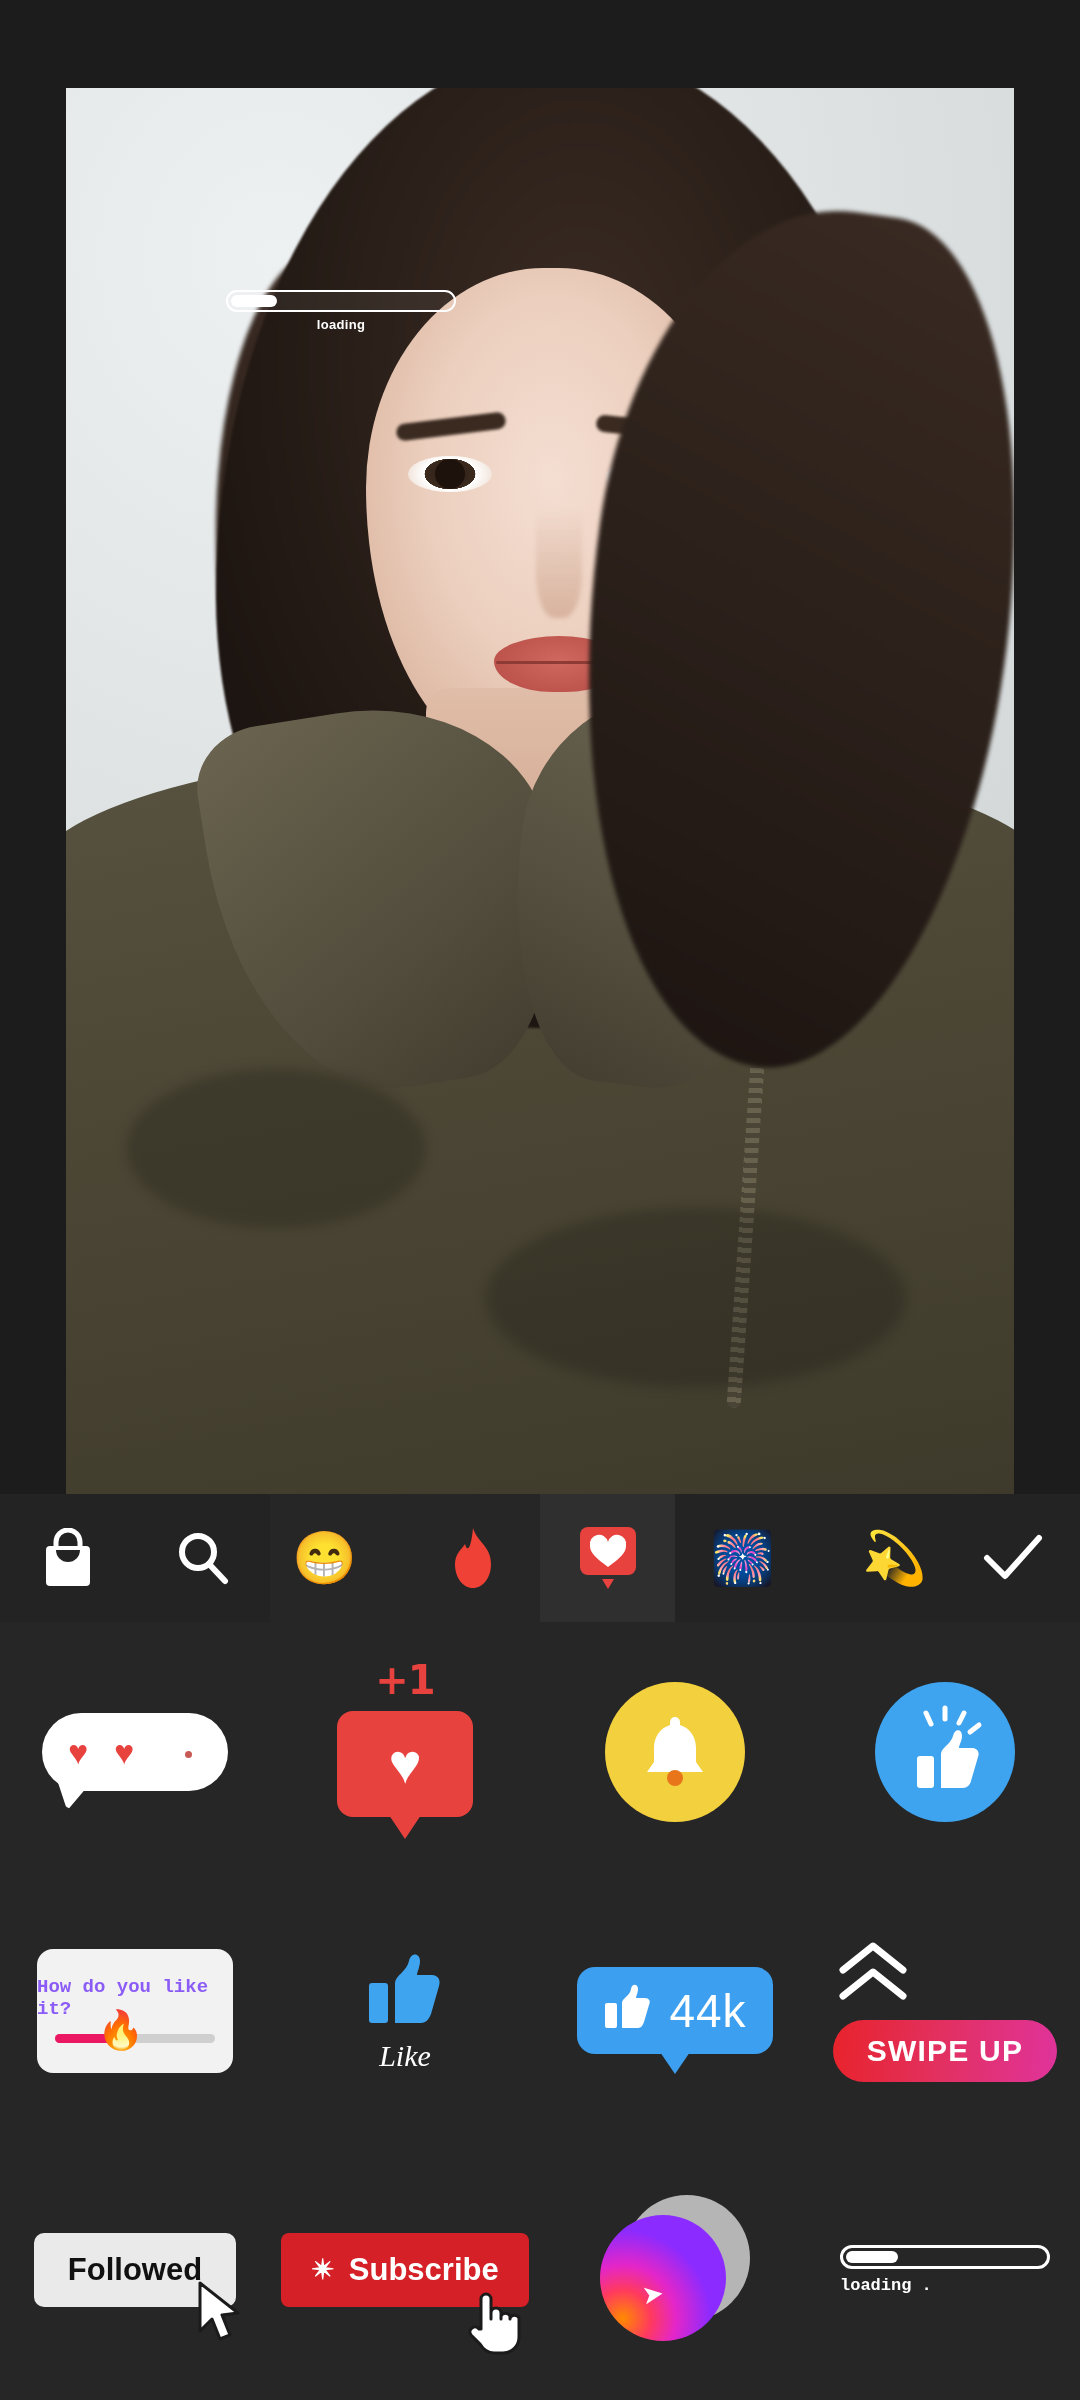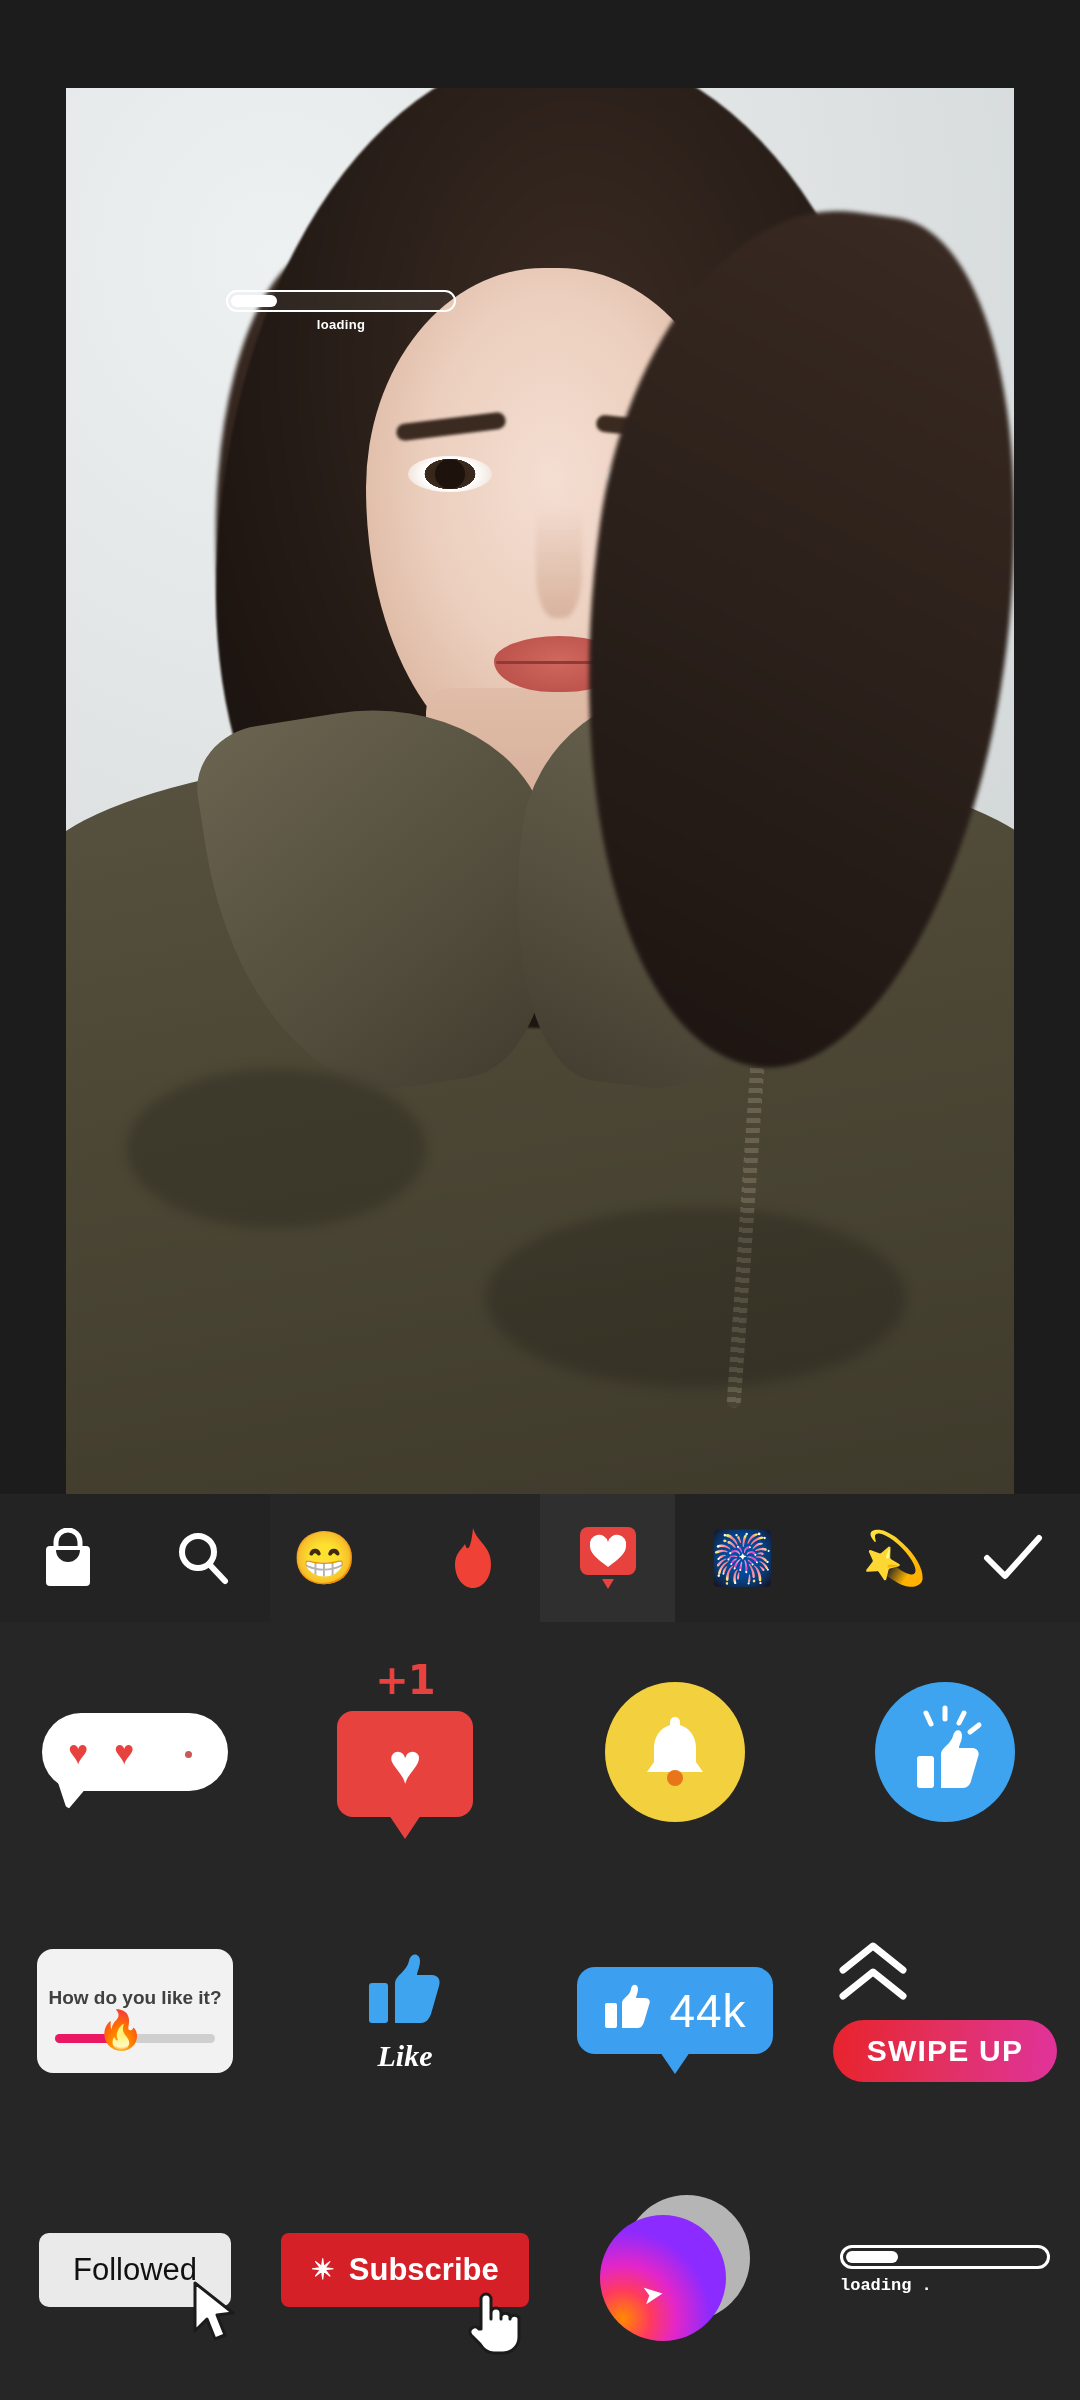--- a/index.html
+++ b/index.html
@@ -186,41 +186,41 @@
   .circle-badge.bell{ background:#f3d03e; }
   .circle-badge.thumb{ background:#3fa4ef; }
 
   
   .poll-card{
     width:196px; height:124px; background:#f2f2f2; border-radius:16px;
     display:flex; flex-direction:column; align-items:center; justify-content:center;
     position:relative;
   }
   .poll-card .q{
-    font-size:19px; font-weight:700; color:#404040; margin-bottom:26px;
-    font-family:Liberation Sans, sans-serif;
+    font-size:19px; font-weight:700; color:#8b5cf6; margin-bottom:26px;
+    font-family:Liberation Mono, monospace;
   }
   .poll-card .track{
     position:absolute; left:18px; bottom:30px; width:160px; height:9px;
     background:#cfcfcf; border-radius:6px;
   }
   .poll-card .track .fil{
     position:absolute; left:0; top:0; height:9px; width:68px;
     background:#ec1763; border-radius:6px;
   }
   .poll-card .knob{
     position:absolute; left:60px; bottom:24px; font-size:38px; line-height:1;
   }
 
   
   .like-sticker{ display:flex; flex-direction:column; align-items:center; }
   .like-sticker .ic{ font-size:78px; line-height:1; color:#3fa4ef; }
   .like-sticker .cap{
     font-family:"Liberation Serif", serif;
-    font-style:italic; font-weight:700; font-size:30px; color:#fff;
+    font-style:italic; font-weight:400; font-size:30px; color:#fff;
   }
 
   
   .count-bubble{ position:relative; }
   .count-bubble .body{
     background:#3c9ff0; border-radius:18px; padding:16px 26px;
     display:flex; align-items:center; gap:16px;
   }
   .count-bubble .body::after{
     content:""; position:absolute; left:50%; bottom:-20px; margin-left:-15px;
@@ -236,21 +236,21 @@
   .swipe-wrap .pill{
     background:linear-gradient(95deg,#e8232b 0%,#e23060 48%,#e0339b 100%);
     border-radius:40px; padding:14px 34px;
     color:#fff; font-size:30px; font-weight:700; letter-spacing:1.2px;
   }
 
   
   .cursor-host{ position:relative; }
   .followed-btn{
     background:#eaeaea; border-radius:10px; padding:19px 34px;
-    font-size:31px; font-weight:400; color:#111;
+    font-size:31px; font-weight:700; color:#111;
   }
   .subscribe-btn{
     background:#d42026; border-radius:8px; padding:19px 30px;
     font-size:31px; font-weight:700; color:#fff;
     display:flex; align-items:center; gap:14px;
   }
   .subscribe-btn .star{ font-size:28px; line-height:1; }
   .cursor-arrow{ position:absolute; right:-12px; bottom:-46px; }
   .cursor-hand{ position:absolute; right:6px; bottom:-56px; }
 

